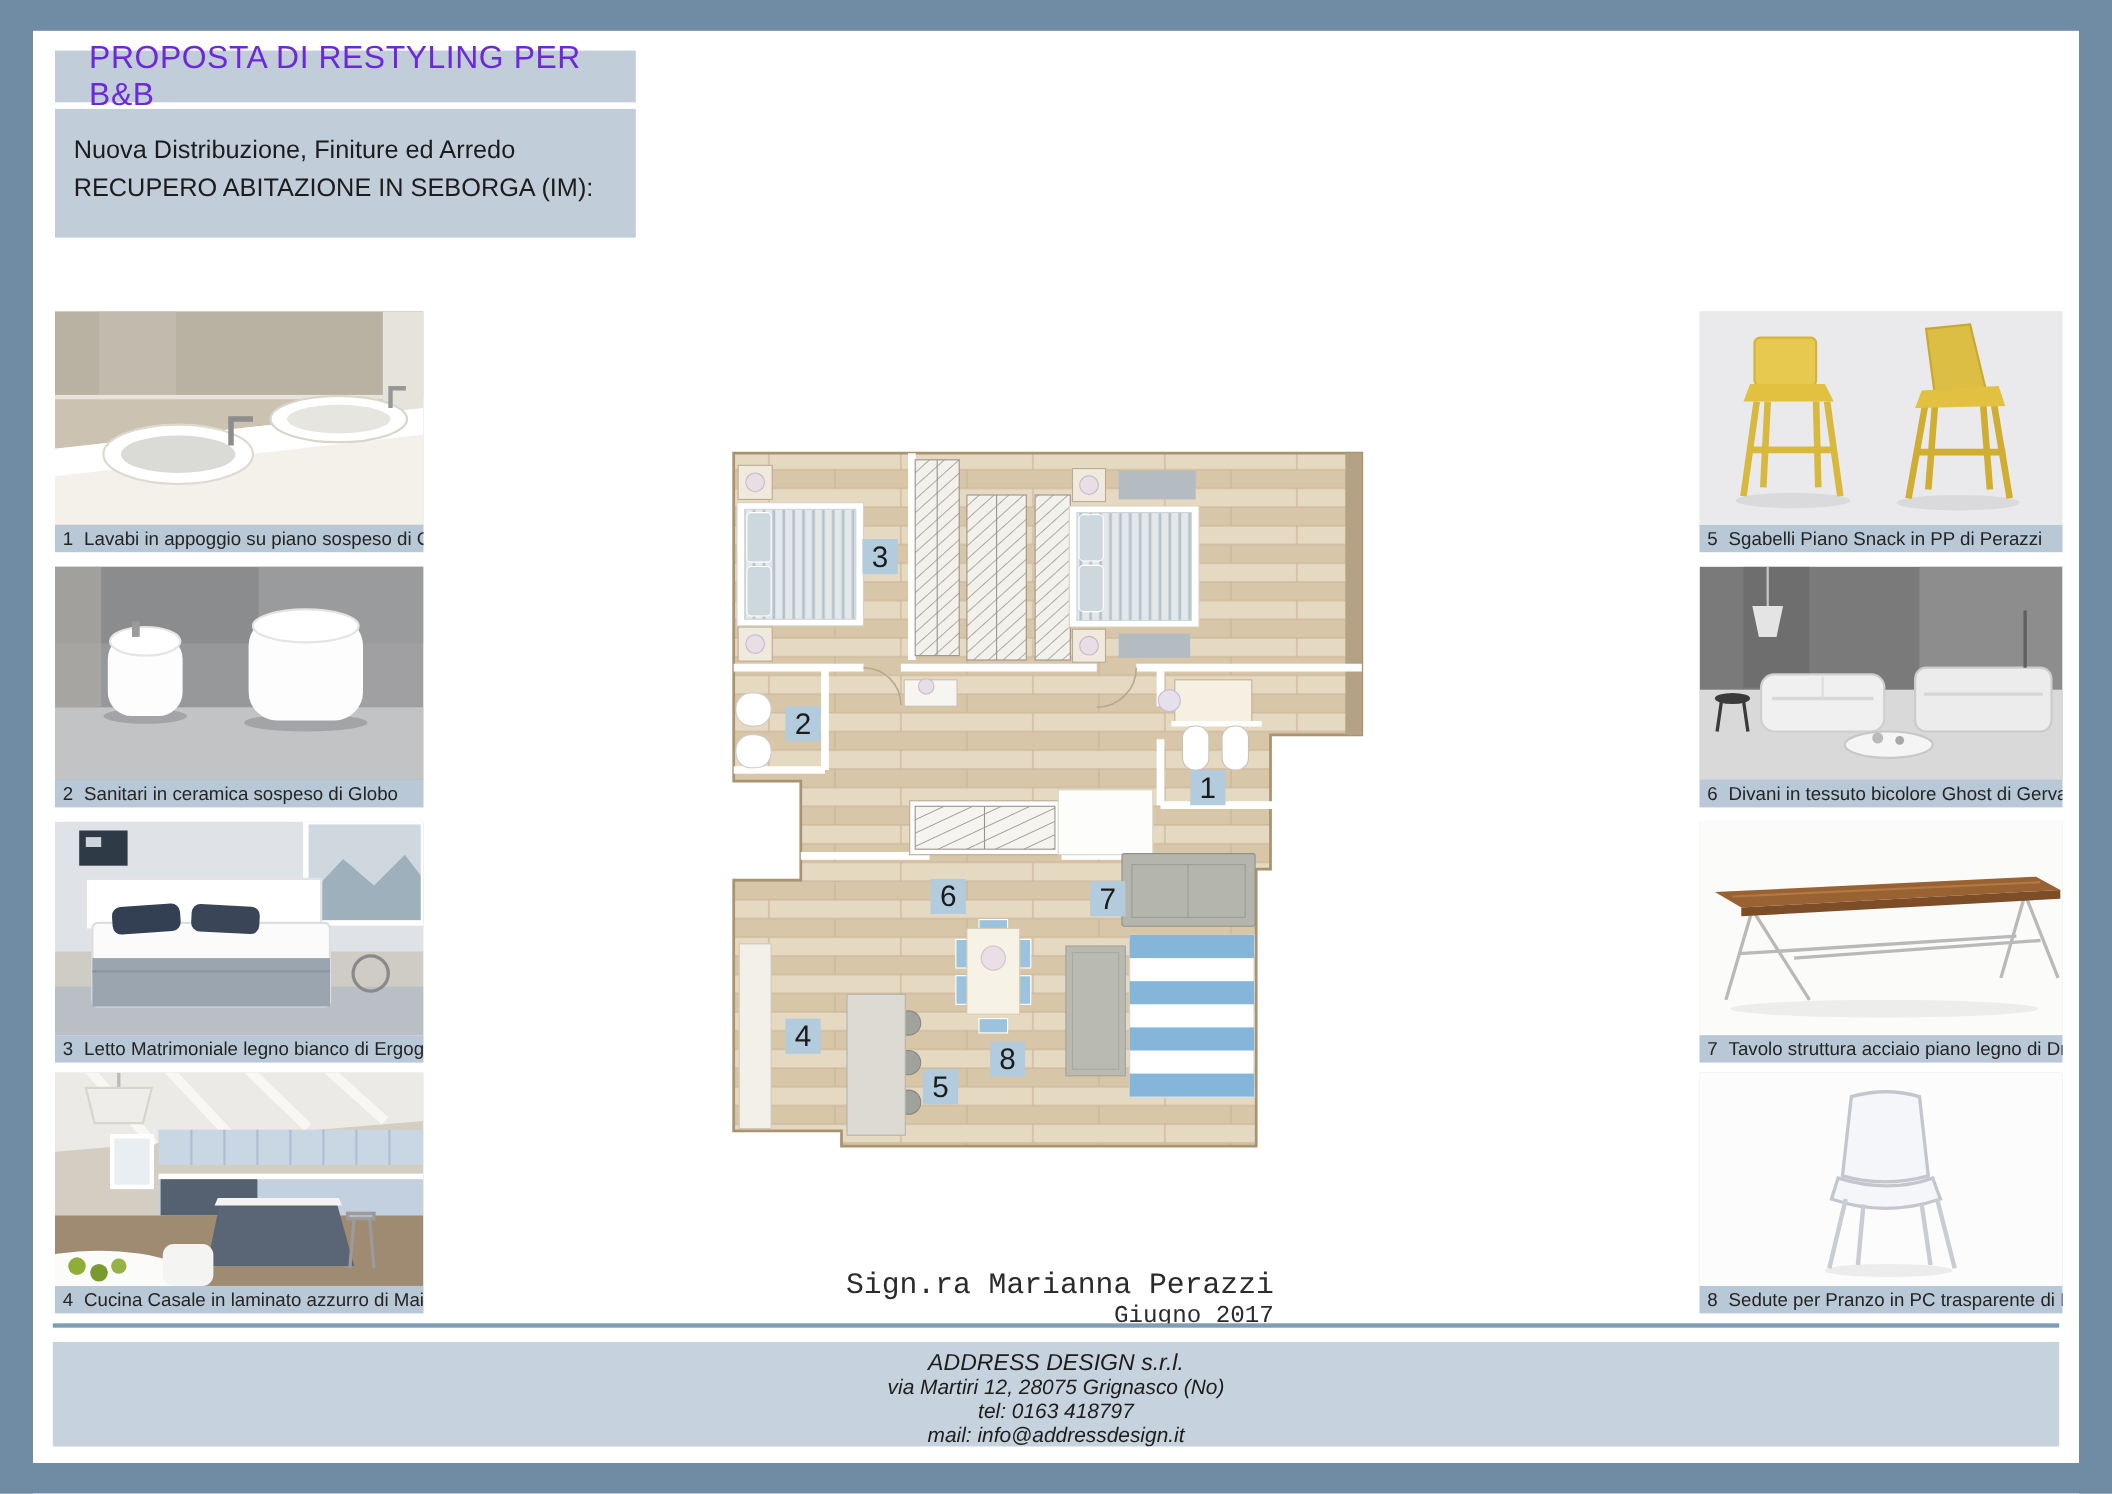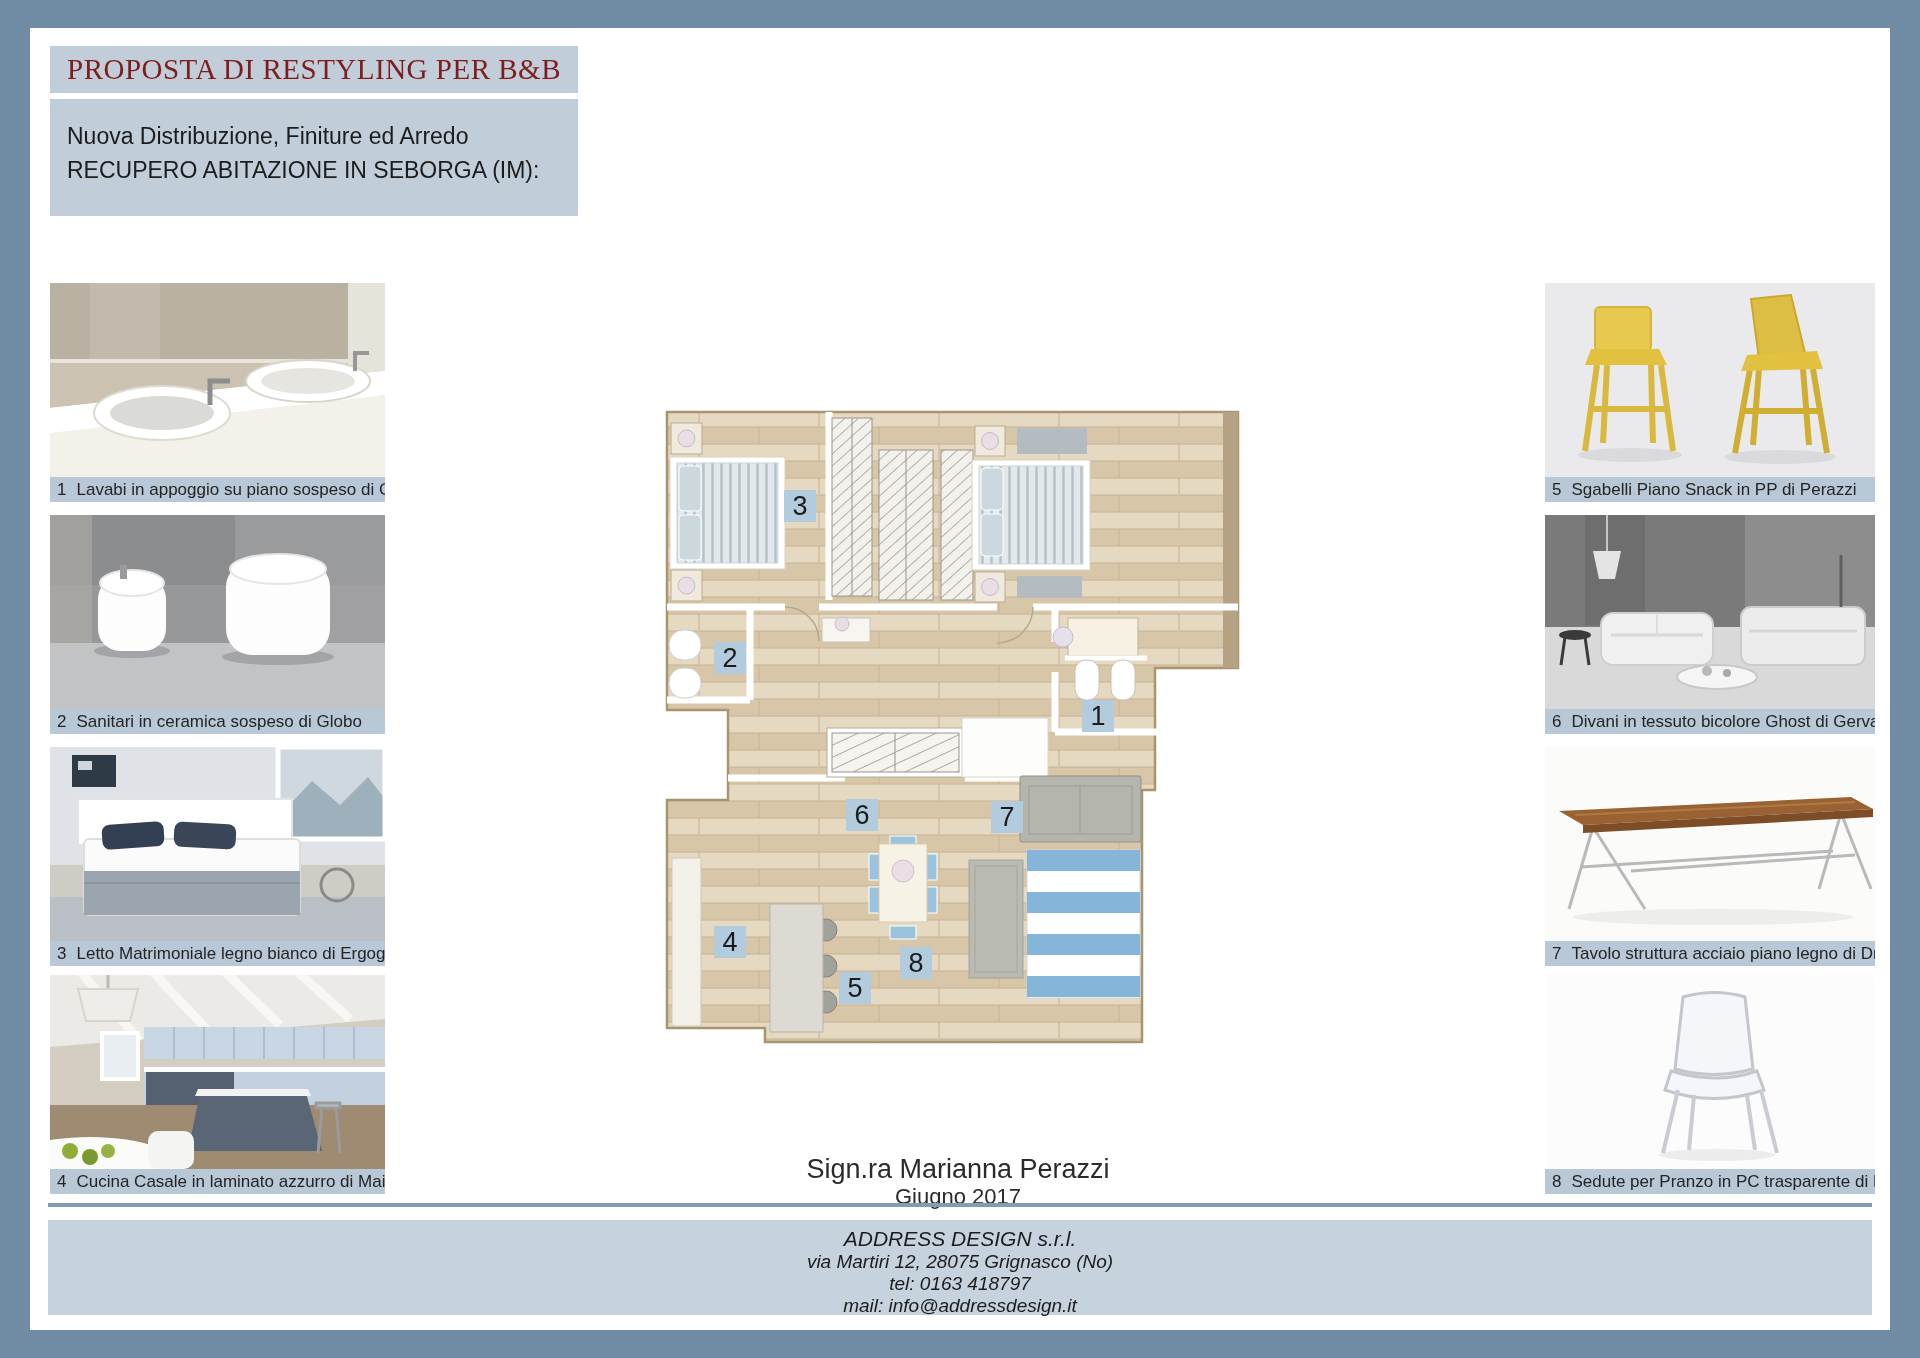--- a/index.html
+++ b/index.html
@@ -8,22 +8,22 @@
 
   
   .frame{position:absolute;background:#6f8ca4;}
   .frame.top{left:0;top:0;width:1920px;height:28px;}
   .frame.bottom{left:0;top:1330px;width:1920px;height:28px;}
   .frame.left{left:0;top:0;width:30px;height:1358px;}
   .frame.right{left:1890px;top:0;width:30px;height:1358px;}
 
   
   .title-bar{position:absolute;left:50px;top:46px;width:528px;height:47px;background:#c1cdd9;
-             display:flex;align-items:center;padding-left:17px;box-sizing:border-box;
-             font-size:29px;letter-spacing:.5px;color:#7f1d1d;font-family:Liberation Serif, serif;}
+             display:flex;align-items:center;padding-left:31px;box-sizing:border-box;
+             font-size:29px;letter-spacing:.5px;color:#6d28d9;}
   .subtitle-box{position:absolute;left:50px;top:99px;width:528px;height:117px;background:#c1cdd9;
                 padding:20px 0 0 17px;box-sizing:border-box;font-size:23px;line-height:34px;color:#1c1c1c;}
 
   
   .product-block{position:absolute;width:335px;}
   .product-block.right{width:330px;}
   .p-img{width:100%;height:194px;overflow:hidden;position:relative;background:#e9e9ec;}
   .p-img svg{display:block;width:100%;height:100%;}
   .caption-bar{height:25px;background:#b9c8d6;display:flex;align-items:center;
                font-size:17px;color:#242424;white-space:nowrap;overflow:hidden;}
@@ -35,21 +35,21 @@
   
   .plan{position:absolute;left:665px;top:410px;width:575px;height:635px;}
   .plan svg{position:absolute;left:0;top:0;width:575px;height:635px;}
   .marker{position:absolute;width:32px;height:32px;background:#b2cbdd;color:#1b1b1b;
           font-size:27px;line-height:32px;text-align:center;}
   .m1{left:417px;top:290px;} .m2{left:49px;top:232px;} .m3{left:119px;top:80px;}
   .m4{left:49px;top:516px;} .m5{left:174px;top:562px;} .m6{left:181px;top:389px;}
   .m7{left:326px;top:391px;} .m8{left:235px;top:537px;}
 
   
-  .client{position:absolute;left:758px;top:1154px;width:400px;text-align:center;color:#2b2b2b;}
+  .client{position:absolute;left:758px;top:1154px;width:400px;text-align:right;color:#2b2b2b;font-family:Liberation Mono, monospace;}
   .client .name{font-size:27px;line-height:30px;}
   .client .date{font-size:22px;line-height:26px;}
   .rule{position:absolute;left:48px;top:1203px;width:1824px;height:4px;background:#7f9db4;}
   .footer-box{position:absolute;left:48px;top:1220px;width:1824px;height:95px;background:#c6d2dd;
               text-align:center;color:#1c1c1c;font-style:italic;}
   .footer-box .company{font-size:21px;font-weight:normal;line-height:24px;margin-top:7px;}
   .footer-box .line{font-size:19px;line-height:22px;}
 </style>
 </head>
 <body>

